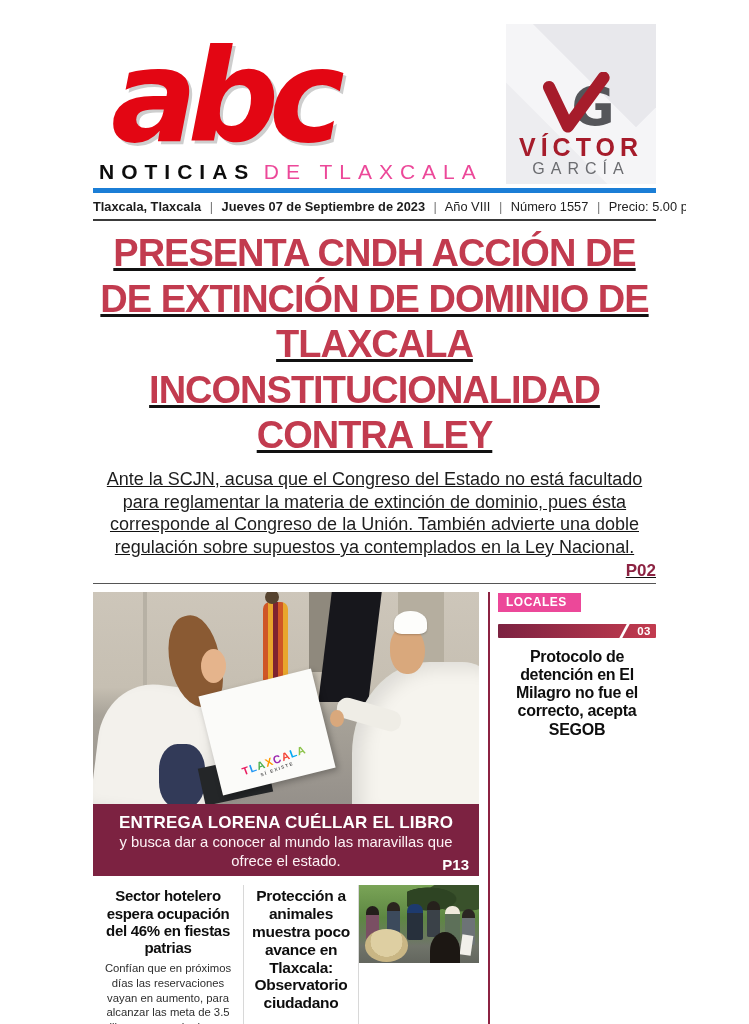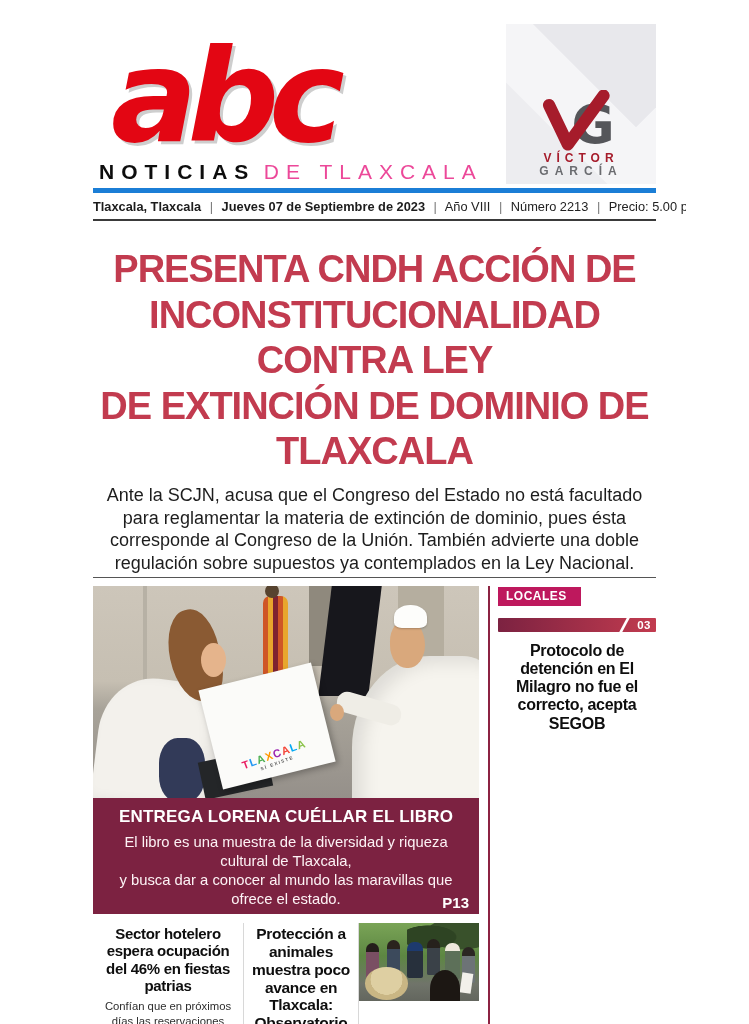--- a/index.html
+++ b/index.html
@@ -15,37 +15,37 @@
             text-shadow:3px 3px 0 rgba(60,60,60,.25);padding-left:18px;}
   .tagline{margin-top:6px;padding-left:6px;white-space:nowrap;}
   .tag-bold{font-weight:800;font-size:21px;letter-spacing:7px;color:#0d0d0d;}
   .tag-light{font-weight:400;font-size:21px;letter-spacing:7px;color:#ec4899;margin-left:4px;}
   .mast-ad{flex:1;margin-left:8px;position:relative;background:#f5f5f7;overflow:hidden;
            display:flex;flex-direction:column;align-items:center;justify-content:flex-end;padding-bottom:6px;}
   .ad-deco1,.ad-deco2{position:absolute;background:#e8e8ec;transform:rotate(45deg);}
   .ad-deco1{width:160px;height:160px;right:-60px;top:-90px;}
   .ad-deco2{width:200px;height:200px;left:-120px;bottom:-120px;background:#ededf0;}
   .vg-logo{position:relative;z-index:2;}
-  .vg-name1{position:relative;z-index:2;color:#a61c2b;font-size:12px;font-weight:700;letter-spacing:5px;line-height:1.05;}
-  .vg-name2{position:relative;z-index:2;color:#6b6c70;font-size:12px;font-weight:700;letter-spacing:6px;line-height:1.1;}
+  .vg-name1{position:relative;z-index:2;color:#a61c2b;font-size:25px;font-weight:700;letter-spacing:5px;line-height:1.05;}
+  .vg-name2{position:relative;z-index:2;color:#6b6c70;font-size:16px;font-weight:400;letter-spacing:6px;line-height:1.1;}
   .vg-slogan{position:relative;z-index:2;margin-top:8px;font-size:14.5px;font-weight:700;white-space:pre;}
   .sl-red{color:#e30613;}
   .sl-black{color:#111;}
 
   .blue-bar{height:5px;background:#1b7ed6;margin-top:4px;}
 
   
   .dateline{text-align:center;font-size:12.8px;padding:6px 0 5px;border-bottom:2.5px solid #3a3a3a;color:#1c1c1c;white-space:nowrap;}
   .dl-sep{color:#777;margin:0 5px;font-weight:300;}
   .dl-bold{font-weight:700;}
   .dl-reg{font-weight:400;color:#222;}
   .dl-site{font-weight:700;color:#e01b22;}
 
   
-  .lead{padding:26px 0 2px;border-bottom:1.5px solid #555;}
+  .lead{padding:10px 0 2px;border-bottom:1.5px solid #555;text-decoration:underline;}
   .lead-h{font-size:38px;font-weight:800;color:#c23b4f;text-align:center;line-height:1.2;letter-spacing:-1px;}
   .lead-deck{margin:9px auto 0;width:96%;font-size:18px;line-height:1.26;color:#1d1d1d;text-align:center;}
   .lead-page{display:block;text-align:right;color:#8c2342;font-weight:800;font-size:17px;margin-top:2px;}
 
   
   .main-grid{display:grid;grid-template-columns:1fr 168px;column-gap:9px;margin-top:8px;height:536px;}
   .left-col{display:flex;flex-direction:column;}
 
   
   .photo-main{position:relative;height:212px;overflow:hidden;
@@ -112,21 +112,21 @@
   .cr-f4{left:57%;top:20%;background:linear-gradient(#26211c 0 9px,#3a4148 9px);}
   .cr-f5{left:72%;top:26%;background:linear-gradient(#efe9dc 0 8px,#5d7059 8px);width:15px;}
   .cr-f6{left:86%;top:30%;background:linear-gradient(#2b2622 0 9px,#6d7376 9px);}
   .cr-hat{position:absolute;left:5%;bottom:2%;width:36%;height:42%;border-radius:50%;
           background:radial-gradient(ellipse at 50% 38%,#decfa2 0 52%,#c9b684 53% 100%);}
   .cr-fgh{position:absolute;right:16%;bottom:-8%;width:25%;height:48%;background:#1c1713;border-radius:50% 50% 0 0;}
   .cr-paper{position:absolute;right:6%;bottom:10%;width:9%;height:26%;background:#f2f0ea;transform:rotate(8deg);}
 
   
   .rail{border-left:2px solid #8c2342;padding-left:8px;overflow:hidden;}
-  .locales-tag{display:inline-block;background:#be185d;color:#fff;font-weight:700;font-size:12px;
+  .locales-tag{display:inline-block;background:#ec4899;color:#fff;font-weight:700;font-size:12px;
                letter-spacing:0.5px;padding:2px 14px 3px 8px;margin-bottom:6px;}
   .rail-h{font-weight:800;font-size:16px;line-height:1.14;text-align:center;color:#0e0e0e;letter-spacing:-0.3px;}
   .rail-p{font-size:11.6px;line-height:1.3;text-align:center;color:#2e2e2e;margin-top:6px;}
   .rail-story{margin-bottom:10px;}
 </style>
 </head>
 <body>
 
 <div class="page">
 
@@ -152,32 +152,33 @@
 
   <div class="blue-bar"></div>
 
   <div class="dateline">
     <span class="dl-bold">Tlaxcala, Tlaxcala</span>
     <span class="dl-sep">|</span>
     <span class="dl-bold">Jueves 07 de Septiembre  de 2023</span>
     <span class="dl-sep">|</span>
     <span class="dl-reg">Año VIII</span>
     <span class="dl-sep">|</span>
-    <span class="dl-reg">Número 2213</span>
+    <span class="dl-reg">Número 1557</span>
     <span class="dl-sep">|</span>
     <span class="dl-reg">Precio: 5.00 pesos</span>
     <span class="dl-sep">|</span>
     <span class="dl-site">www.abctlax.com</span>
   </div>
 
   <section class="lead">
     <div class="lead-h">PRESENTA CNDH ACCIÓN DE</div>
+    <div class="lead-h">DE EXTINCIÓN DE DOMINIO DE TLAXCALA</div>
     <div class="lead-h">INCONSTITUCIONALIDAD CONTRA LEY</div>
-    <div class="lead-h">DE EXTINCIÓN DE DOMINIO DE TLAXCALA</div>
     <p class="lead-deck" style="margin:9px auto 0;">Ante la SCJN, acusa que el Congreso del Estado no está facultado para reglamentar la materia de extinción de dominio, pues ésta corresponde al Congreso de la Unión. También advierte una doble regulación sobre supuestos ya contemplados en la Ley Nacional.</p>
+    <span class="lead-page">P02</span>
   </section>
 
   <div class="main-grid">
 
     <div class="left-col">
 
       <div class="photo-main">
         <div class="pm-door1"></div>
         <div class="pm-door2"></div>
         <div class="pm-pole"></div>
@@ -197,21 +198,20 @@
         </div>
         <div class="pm-pope-body"></div>
         <div class="pm-pope-arm"></div>
         <div class="pm-pope-hand"></div>
         <div class="pm-pope-face"></div>
         <div class="pm-zucchetto"></div>
       </div>
 
       <div class="feature">
         <div class="feature-h">ENTREGA LORENA CUÉLLAR EL LIBRO</div>
-        <div class="feature-d" style="margin-top:6px;">El libro es una muestra de la diversidad y riqueza cultural de Tlaxcala,</div>
         <div class="feature-d" style="margin-top:0;">y busca dar a conocer al mundo las maravillas que ofrece el estado.</div>
         <span class="feature-page">P13</span>
       </div>
 
       <div class="bottom-grid">
 
         <div class="bcol">
           <div class="b-h">Sector hotelero espera ocupación del 46% en fiestas patrias</div>
           <p class="b-p" style="margin:5px 0 0;">Confían que en próximos días las reservaciones vayan en aumento, para alcanzar las meta de 3.5 millones pesos de derrama económica.</p>
 

